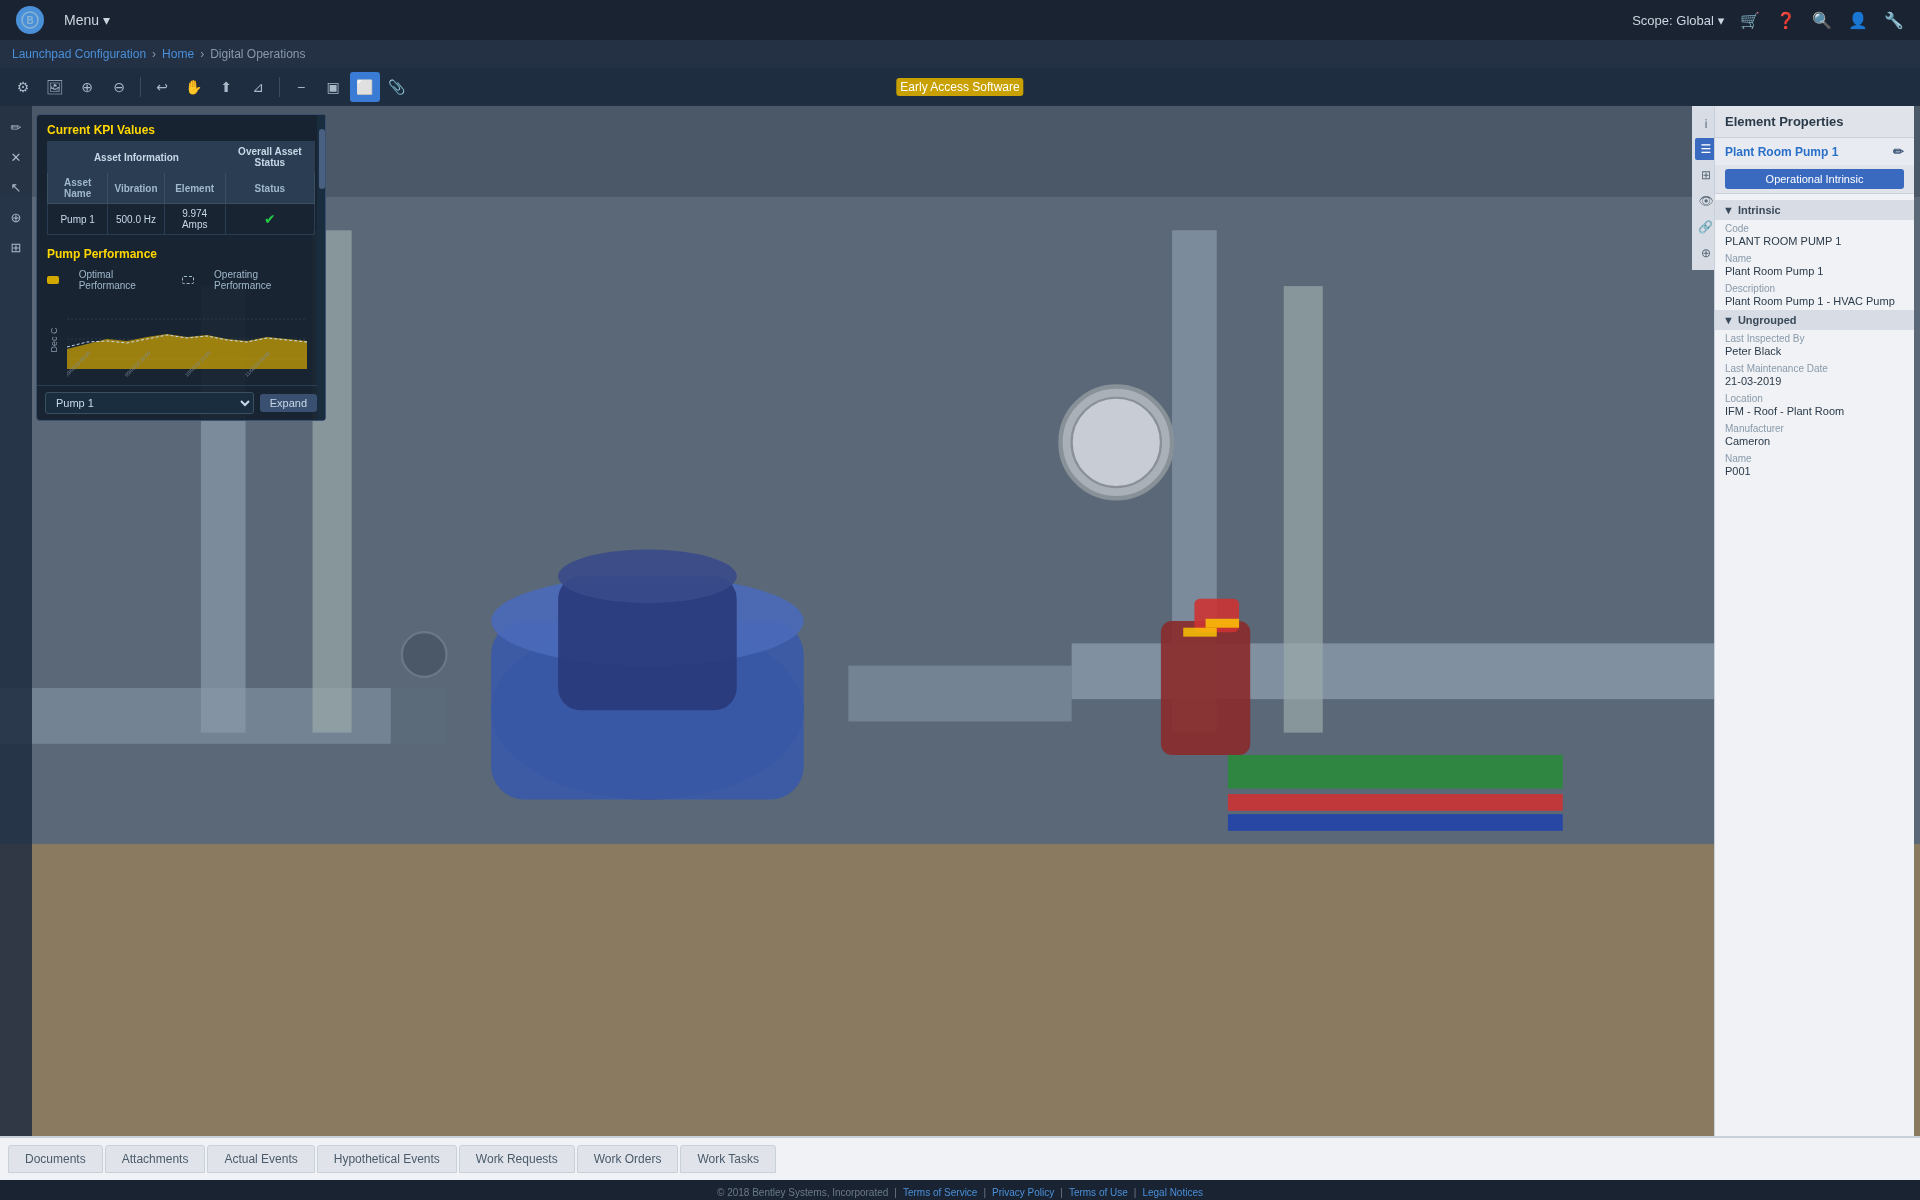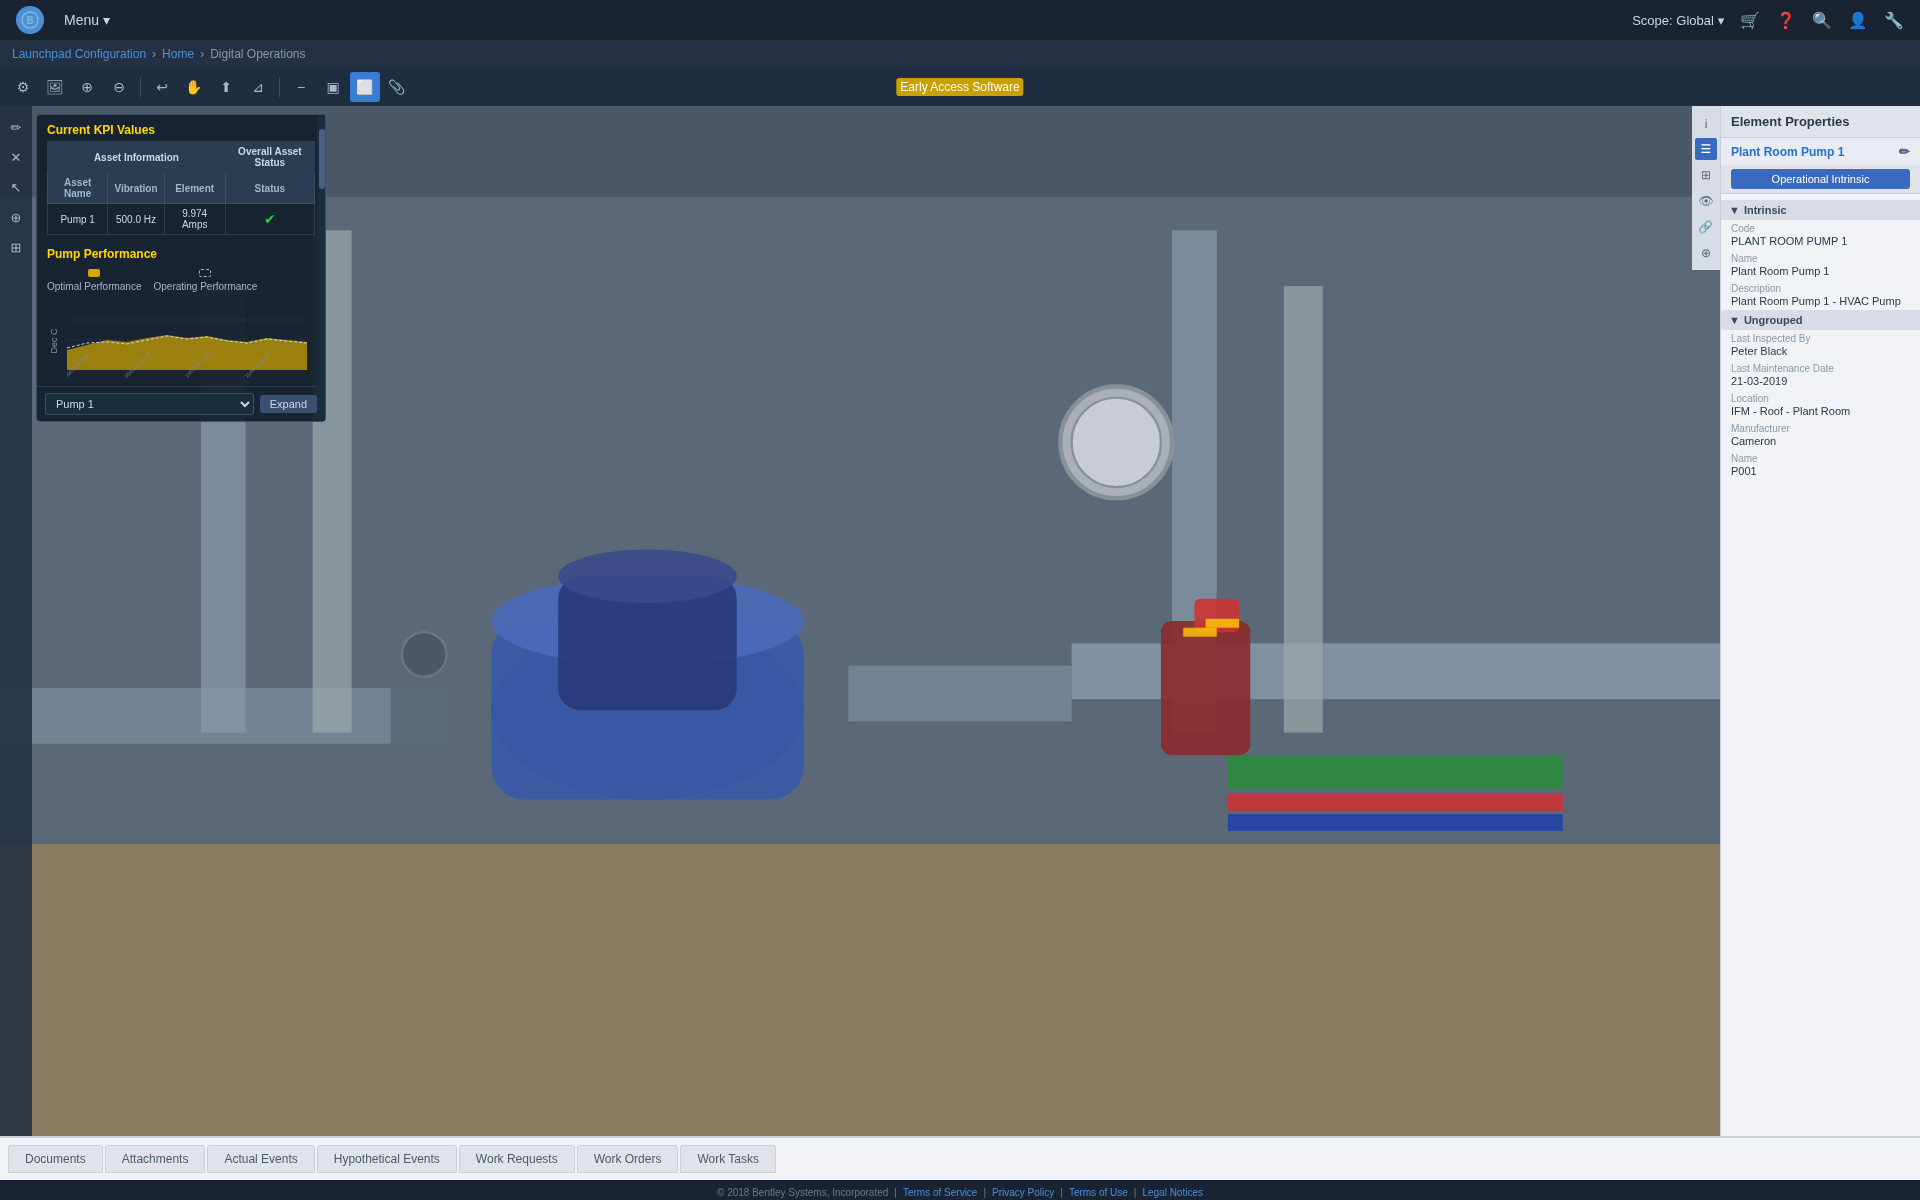--- a/index.html
+++ b/index.html
@@ -178,21 +178,21 @@
     }
     .pump-performance-header {
       color: #ffd700;
       font-size: 12px;
       font-weight: bold;
       padding: 8px 10px 4px 10px;
     }
     .legend {
       display: flex; gap: 12px; padding: 4px 10px; font-size: 10px; color: #a0b8cc;
     }
-    .legend-item { display: flex; align-items: center; gap: 4px; flex-direction: column; }
+    .legend-item { display: flex; align-items: center; gap: 20px; }
     .legend-dot { width: 12px; height: 8px; border-radius: 2px; }
     .legend-optimal { background: #d4a800; }
     .legend-operating { background: transparent; border: 1px dashed #a0b8cc; }
 
     
     .chart-area {
       padding: 4px 10px 4px 30px;
       position: relative;
     }
     .chart-y-label {
@@ -233,21 +233,21 @@
 
     
     .right-panel {
       width: 200px;
       background: #f0f2f5;
       border-left: 1px solid #c8d0da;
       display: flex;
       flex-direction: column;
       overflow: hidden;
       position: absolute;
-      right: 0;
+      right: 6px;
       top: 0;
       bottom: 0;
       z-index: 50;
     }
     .right-panel-header {
       background: #e0e4ea;
       padding: 8px 10px;
       font-size: 13px;
       font-weight: bold;
       color: #2a3a4a;

